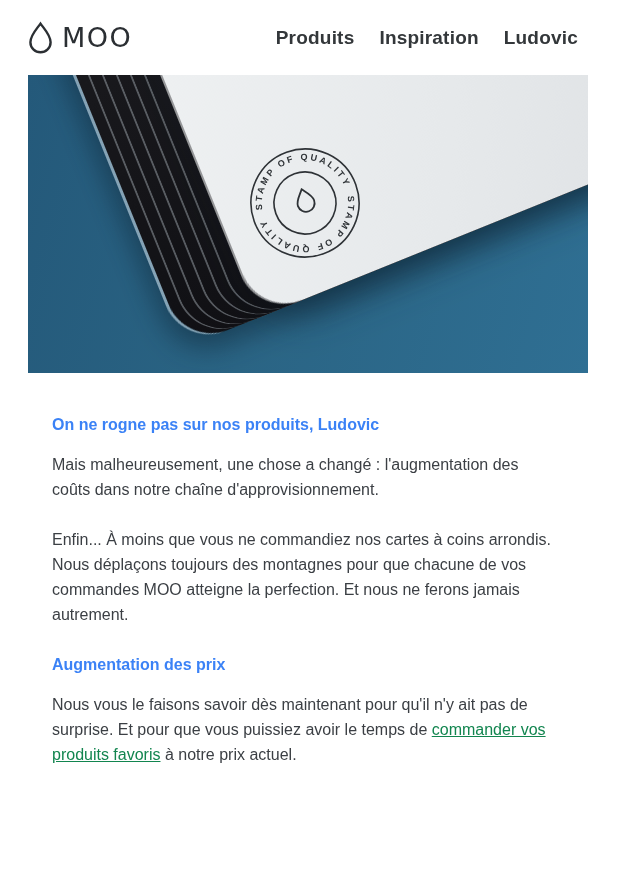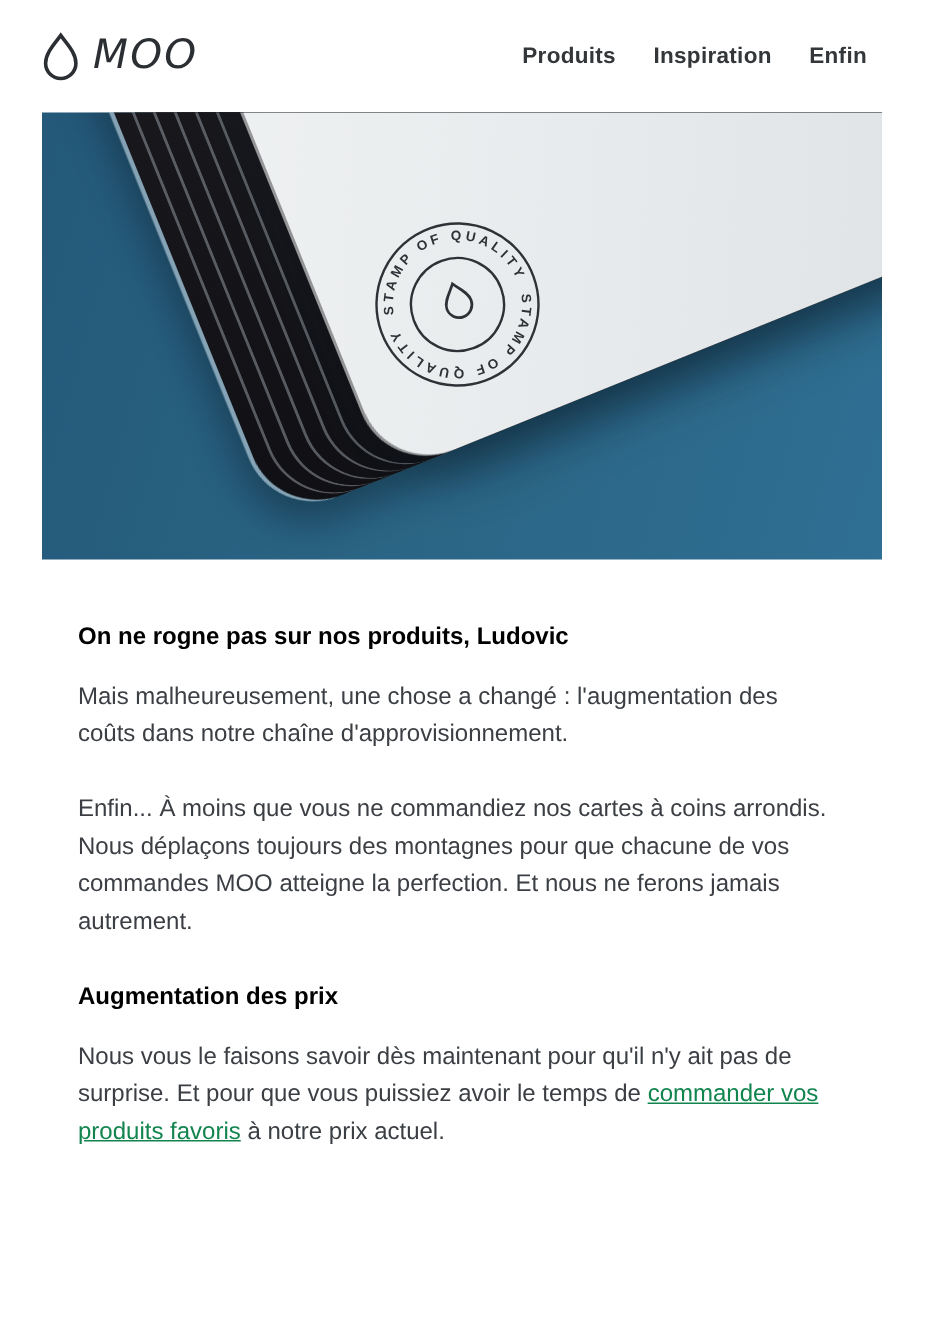--- a/index.html
+++ b/index.html
@@ -11,29 +11,29 @@
     overflow:hidden;
     position:relative;
   }
 
   
   .header {
     height:75px;
     display:flex; align-items:center; justify-content:space-between;
     padding:0 48px 0 28px;
   }
-  .logo { display:flex; gap:9px; text-decoration:none; cursor:pointer;font-style:italic; }
+  .logo { display:flex; align-items:center; gap:9px; text-decoration:none; cursor:pointer; }
   .logo svg { display:block; }
   .logo-word {
     font-family:"DejaVu Sans", sans-serif;
     font-size:27px; letter-spacing:1.5px; color:#2b2f33; font-weight:400;
   }
   .nav { display:flex; gap:25px; }
   .nav a {
-    font-size:15px; font-weight:700; color:#33373a; text-decoration:none; cursor:pointer;
+    font-size:19px; font-weight:700; color:#33373a; text-decoration:none; cursor:pointer;
     letter-spacing:.2px;
   }
 
   
   .hero {
     position:relative;
     width:560px; height:298px;
     margin-left:28px;
     overflow:hidden;
     background:linear-gradient(105deg,#24597a 0%,#2a6484 45%,#2f6f93 100%);
@@ -64,41 +64,41 @@
     transform:rotate(-20deg);
   }
   .stamp text {
     font-family:"Liberation Sans", sans-serif;
     font-size:9px; font-weight:700; letter-spacing:2.4px;
     fill:#2e3236;
   }
 
   
   .article { padding:39px 66px 0 52px; font-size:16px; line-height:25px; }
-  .article h3 { font-size:16px; line-height:25px; font-weight:700; color:#000000; margin:24px 0 15px; }
+  .article h3 { font-size:16px; line-height:25px; font-weight:700; color:#3b82f6; margin:24px 0 15px; }
   .article h3:first-child { margin-top:0; }
   .article p { margin:0 0 25px; color:#3b3f44; }
   .article a.green-link { color:#12854f; text-decoration:underline; cursor:pointer; }
 </style>
 </head>
 <body>
 
 <div class="header">
   <a class="logo">
     <span>
       <svg width="25" height="34" viewBox="0 0 25 34">
         <path d="M12.5 2.6 C16.5 8.2 22.6 14.2 22.6 21.2 A10.1 10.1 0 1 1 2.4 21.2 C2.4 14.2 8.5 8.2 12.5 2.6 Z" fill="none" stroke="#2b2f33" stroke-width="2.4"></path>
       </svg>
     </span>
     <span class="logo-word">MOO</span>
   </a>
   <nav class="nav">
     <a>Produits</a>
     <a>Inspiration</a>
-    <a>Enfin</a>
+    <a>Ludovic</a>
   </nav>
 </div>
 
 <div class="hero">
   <div class="card dark d6"></div>
   <div class="card dark d5"></div>
   <div class="card dark d4"></div>
   <div class="card dark d3"></div>
   <div class="card dark d2"></div>
   <div class="card dark d1"></div>

